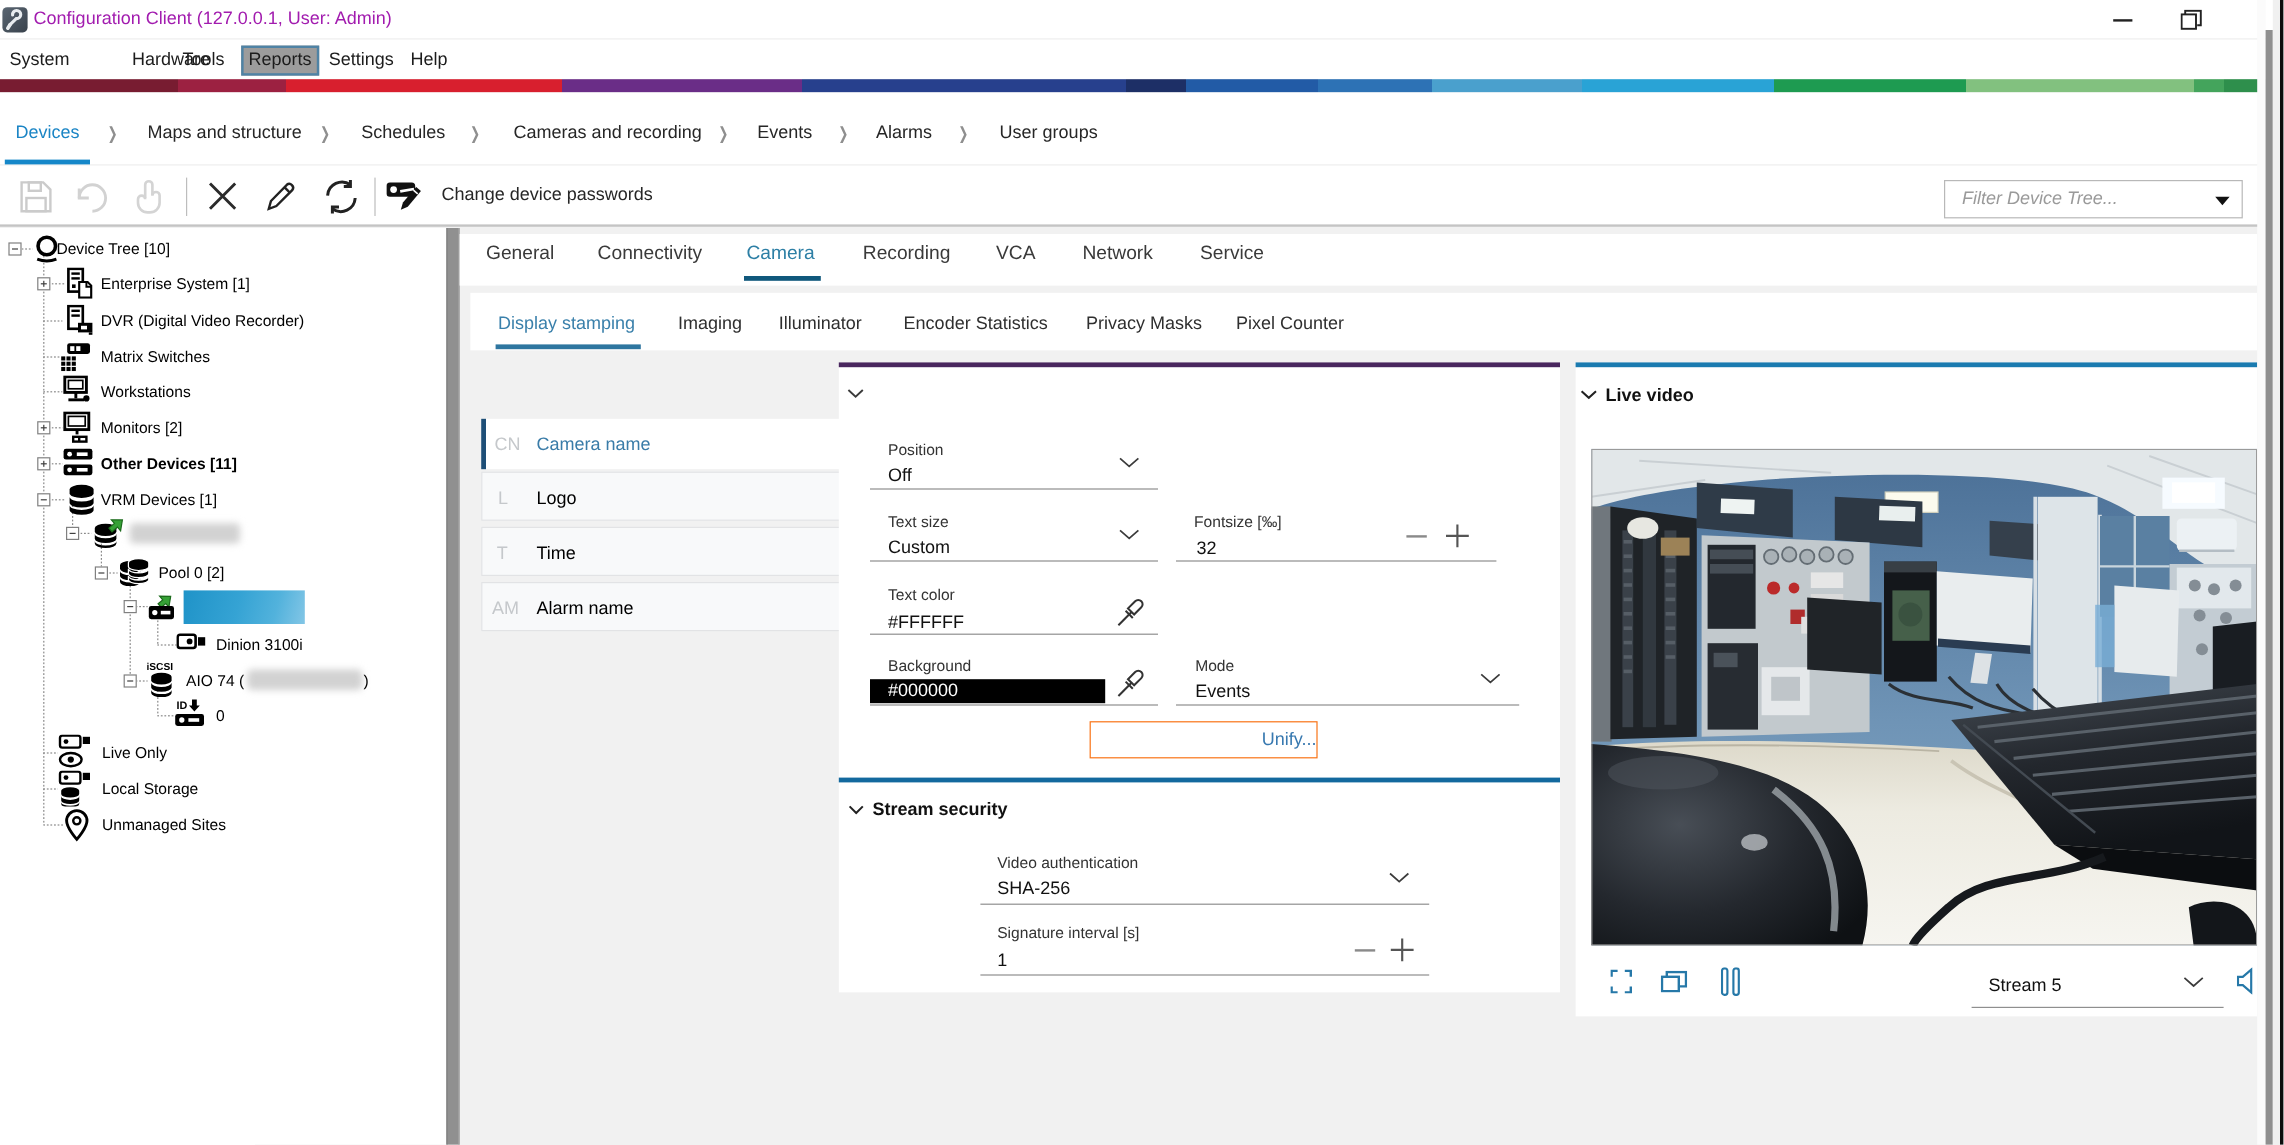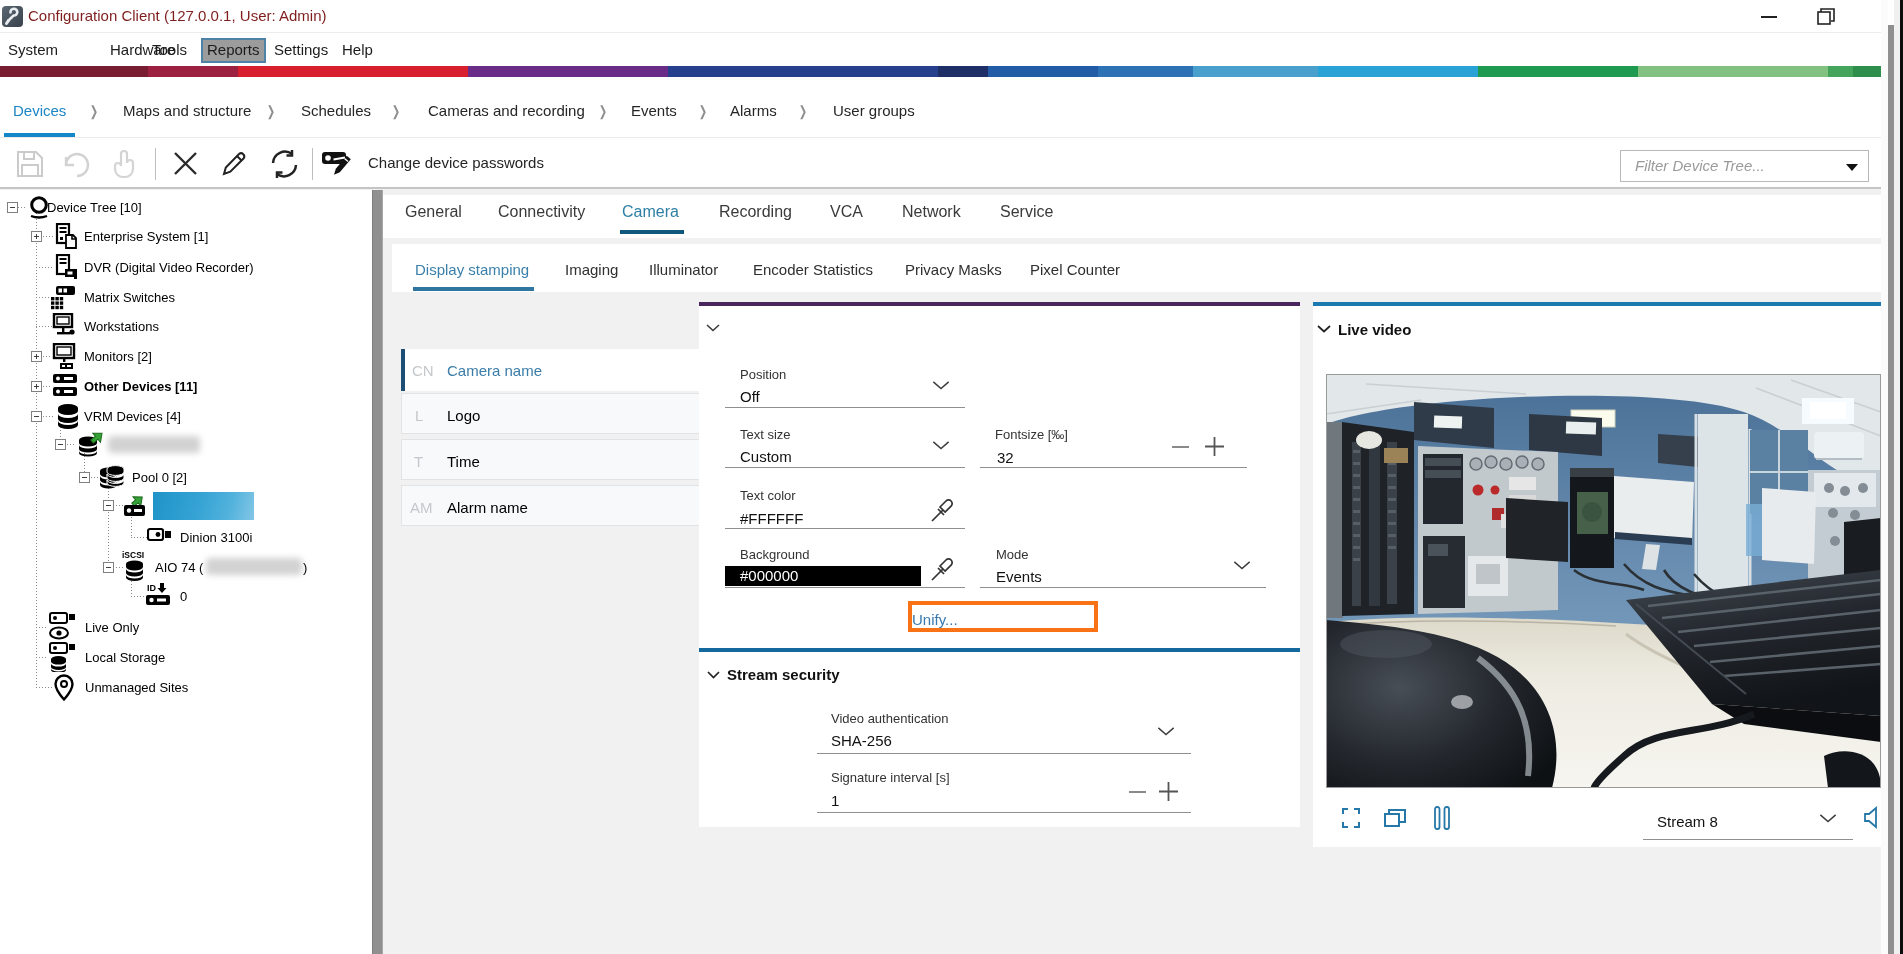--- a/index.html
+++ b/index.html
@@ -2,21 +2,21 @@
 <html><head>
 <meta charset="utf-8">
 <style>
 * { margin:0; padding:0; box-sizing:border-box; }
 html,body { width:1903px; height:954px; }
 body { font-family:"Liberation Sans",sans-serif; background:#f1f1f1; position:relative; overflow:hidden; color:#1a1a1a; }
 .abs { position:absolute; }
 
 #titlebar { left:0; top:0; width:1903px; height:33px; background:#ffffff; border-bottom:1px solid #ececec; }
 #appicon { left:2px; top:6px; width:21px; height:21px; border-radius:4px; background:linear-gradient(135deg,#5a6672,#39424c); }
-#title { left:28px; top:7px; font-size:15px; color:#7f1d1d; }
+#title { left:28px; top:7px; font-size:15px; color:#a21caf; }
 .minico { left:1761px; top:16px; width:16px; height:2px; background:#222; }
 #menubar { left:0; top:33px; width:1903px; height:33px; background:#ffffff; }
 .menuitem { top:41px; font-size:15px; color:#1c1c1c; }
 #reportsbox { left:201px; top:38px; width:65px; height:25px; background:#9c9c9c; border:2px solid #4f83a5; }
 #stripe { left:0; top:66px; width:1883px; height:11px;
   background:linear-gradient(to right,
    #781c31 0,#781c31 148px,
    #9c2141 148px,#9c2141 238px,
    #d81f2e 238px,#d81f2e 468px,
    #6a2d87 468px,#6a2d87 668px,
@@ -65,21 +65,21 @@
 .lcode { position:absolute; font-size:15px; color:#c5c8cb; }
 .lname { position:absolute; font-size:15px; color:#000; }
 
 #spanel { left:699px; top:302px; width:601px; height:525px; background:#ffffff; border-top:4px solid #49265e; }
 #livepanel { left:1313px; top:302px; width:568px; height:545px; background:#ffffff; border-top:4px solid #1b7bb0; }
 .flabel { position:absolute; font-size:13px; color:#333; }
 .fvalue { position:absolute; font-size:15px; color:#111; }
 .funder { position:absolute; height:1px; background:#8f8f8f; }
 .chev { position:absolute; width:18px; height:9px; }
 .bold15 { font-size:15px; font-weight:bold; color:#111; }
-#unifybtn { position:absolute; left:908px; top:601px; width:190px; height:31px; border:4px solid #f97316; color:#3879b0; font-size:15px; text-align:left; line-height:29px; }
+#unifybtn { position:absolute; left:908px; top:601px; width:190px; height:31px; border:1px solid #f97316; color:#3879b0; font-size:15px; text-align:right; line-height:29px; }
 #bluedivider { position:absolute; left:699px; top:648px; width:601px; height:4px; background:#13699e; }
 #bgchip { position:absolute; left:725px; top:566px; width:196px; height:20px; background:#000; color:#fff; font-size:15px; padding-left:15px; line-height:20px; }
 
 #rstrip1 { left:1881px; top:0; width:7px; height:954px; background:#fbfbfb; }
 #rstrip2 { left:1888px; top:25px; width:6px; height:929px; background:#8f8f8f; }
 #rstrip3 { left:1894px; top:0; width:6px; height:954px; background:#f0f0f0; }
 #rstrip4 { left:1900px; top:0; width:3px; height:954px; background:#0c0c0c; }
 </style>
 </head>
 <body>
@@ -339,21 +339,21 @@
       <circle cx="11" cy="10" r="3" fill="none" stroke="#000" stroke-width="2"></circle>
     </svg>
 
 <div class="tnode" style="left:47px; top:200px;">Device Tree [10]</div>
 <div class="tnode" style="left:84px; top:229px;">Enterprise System [1]</div>
 <div class="tnode" style="left:84px; top:260px;">DVR (Digital Video Recorder)</div>
 <div class="tnode" style="left:84px; top:290px;">Matrix Switches</div>
 <div class="tnode" style="left:84px; top:319px;">Workstations</div>
 <div class="tnode" style="left:84px; top:349px;">Monitors [2]</div>
 <div class="tnode" style="left:84px; top:379px;font-weight:bold;">Other Devices [11]</div>
-<div class="tnode" style="left:84px; top:409px;">VRM Devices [4]</div>
+<div class="tnode" style="left:84px; top:409px;">VRM Devices [1]</div>
 <div class="blurblob" style="left:108px; top:436px; width:92px; height:17px;"></div>
 <div class="tnode" style="left:132px; top:470px;">Pool 0 [2]</div>
 <div id="selrow" class="abs"></div>
 <div class="tnode" style="left:180px; top:530px;">Dinion 3100i</div>
 <div class="tnode" style="left:155px; top:560px;">AIO 74 (</div>
 <div class="blurblob" style="left:206px; top:558px; width:96px; height:17px;"></div>
 <div class="tnode" style="left:303px; top:560px;">)</div>
 <div class="tnode" style="left:180px; top:589px;">0</div>
 <div class="tnode" style="left:85px; top:620px;">Live Only</div>
 <div class="tnode" style="left:85px; top:650px;">Local Storage</div>
@@ -598,21 +598,21 @@
       <path d="M1 6 V1 H6 M12 1 H17 V6 M17 14 V19 H12 M6 19 H1 V14" fill="none" stroke="#2678a8" stroke-width="2"></path>
     </svg>
 <svg class="abs" style="left:1384px; top:809px;" width="22" height="18" viewBox="0 0 22 18">
       <rect x="1" y="5" width="14" height="12" fill="none" stroke="#2678a8" stroke-width="2"></rect>
       <path d="M5 5 V1 H21 V13 H15" fill="none" stroke="#2678a8" stroke-width="2"></path>
     </svg>
 <svg class="abs" style="left:1434px; top:806px;" width="16" height="24" viewBox="0 0 16 24">
       <rect x="1" y="1" width="4.5" height="22" rx="2" fill="none" stroke="#2678a8" stroke-width="1.8"></rect>
       <rect x="10.5" y="1" width="4.5" height="22" rx="2" fill="none" stroke="#2678a8" stroke-width="1.8"></rect>
     </svg>
-<div class="abs fvalue" style="left:1657px; top:813px;">Stream 8</div>
+<div class="abs fvalue" style="left:1657px; top:813px;">Stream 5</div>
 <div class="funder" style="left:1643px; top:839px; width:210px;"></div>
 <svg class="chev" style="left:1819px; top:814px;" viewBox="0 0 19 10">
       <path d="M1 1 L9.5 8.5 L18 1" fill="none" stroke="#3c3c3c" stroke-width="1.6"></path>
     </svg>
 <svg class="abs" style="left:1864px; top:806px;" width="17" height="23" viewBox="0 0 17 23">
       <path d="M1 8 H5 L12 2 V21 L5 15 H1 Z" fill="none" stroke="#2678a8" stroke-width="1.8"></path>
     </svg>
 </div>
 
 <div class="abs" id="rstrip1"></div>

